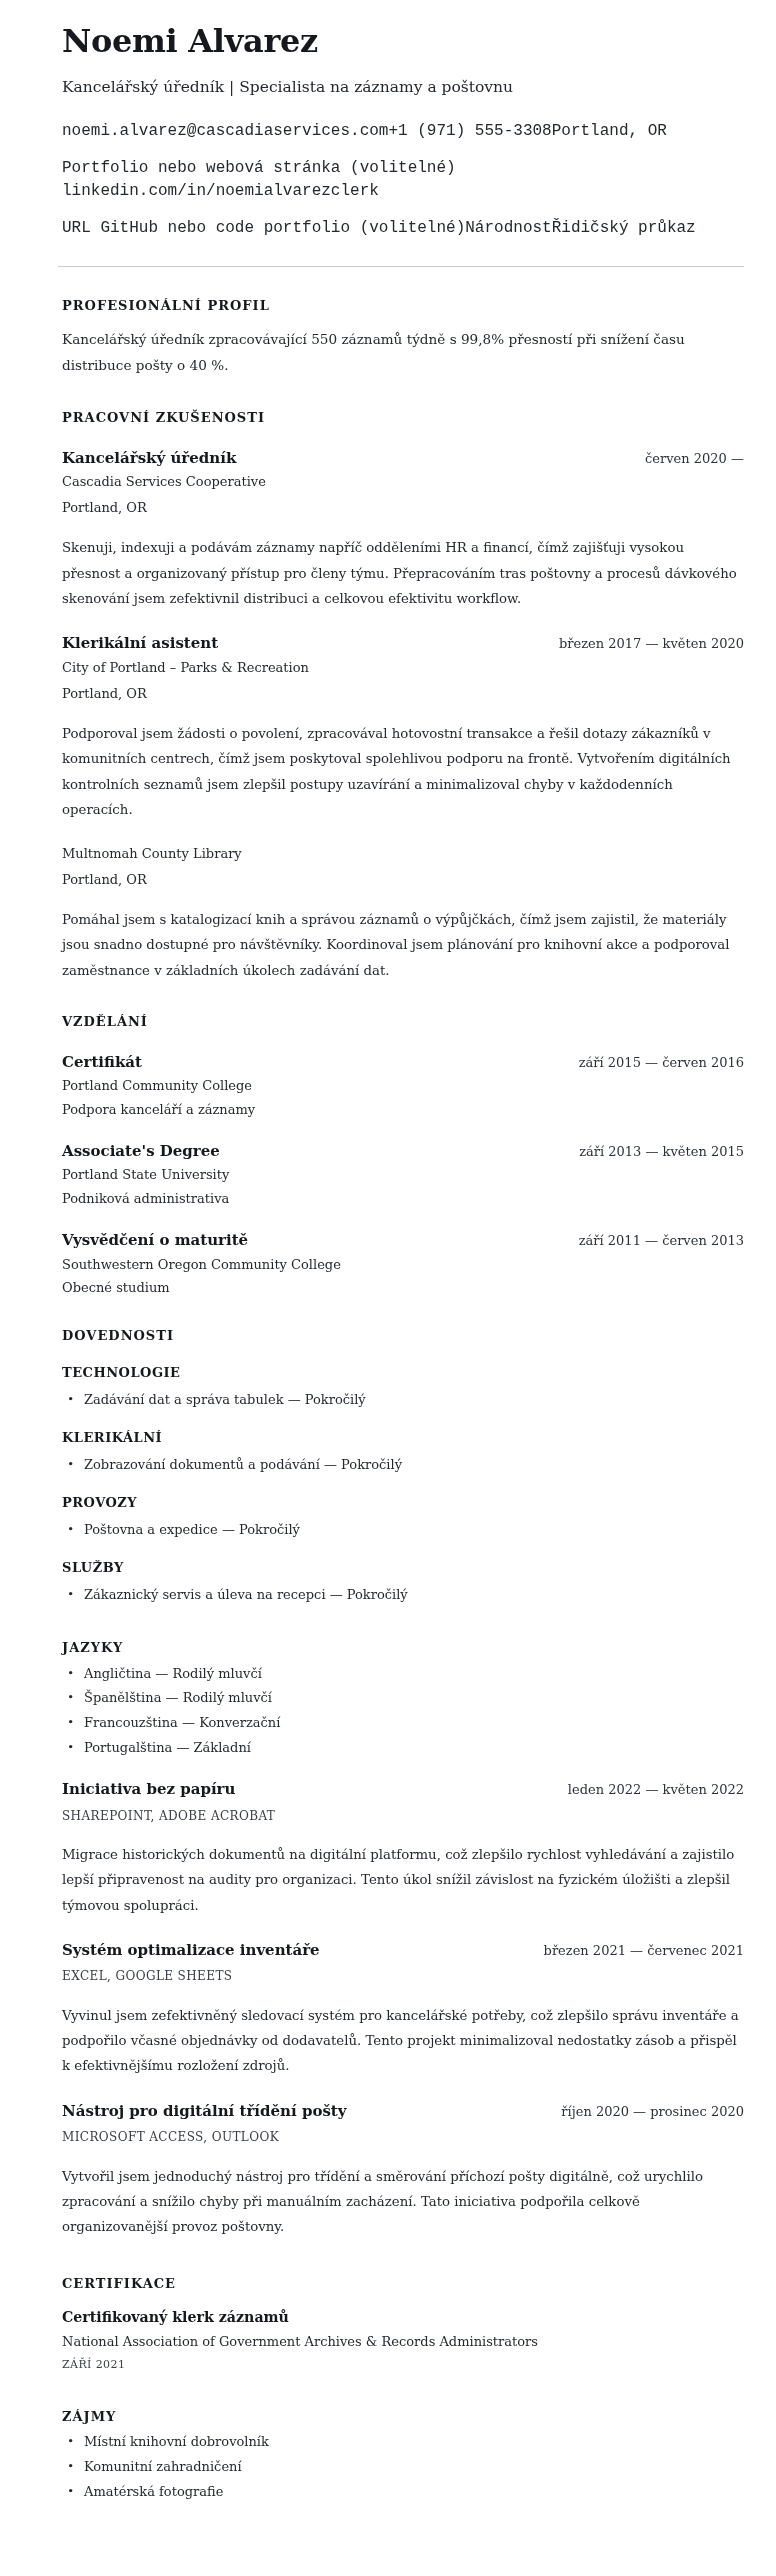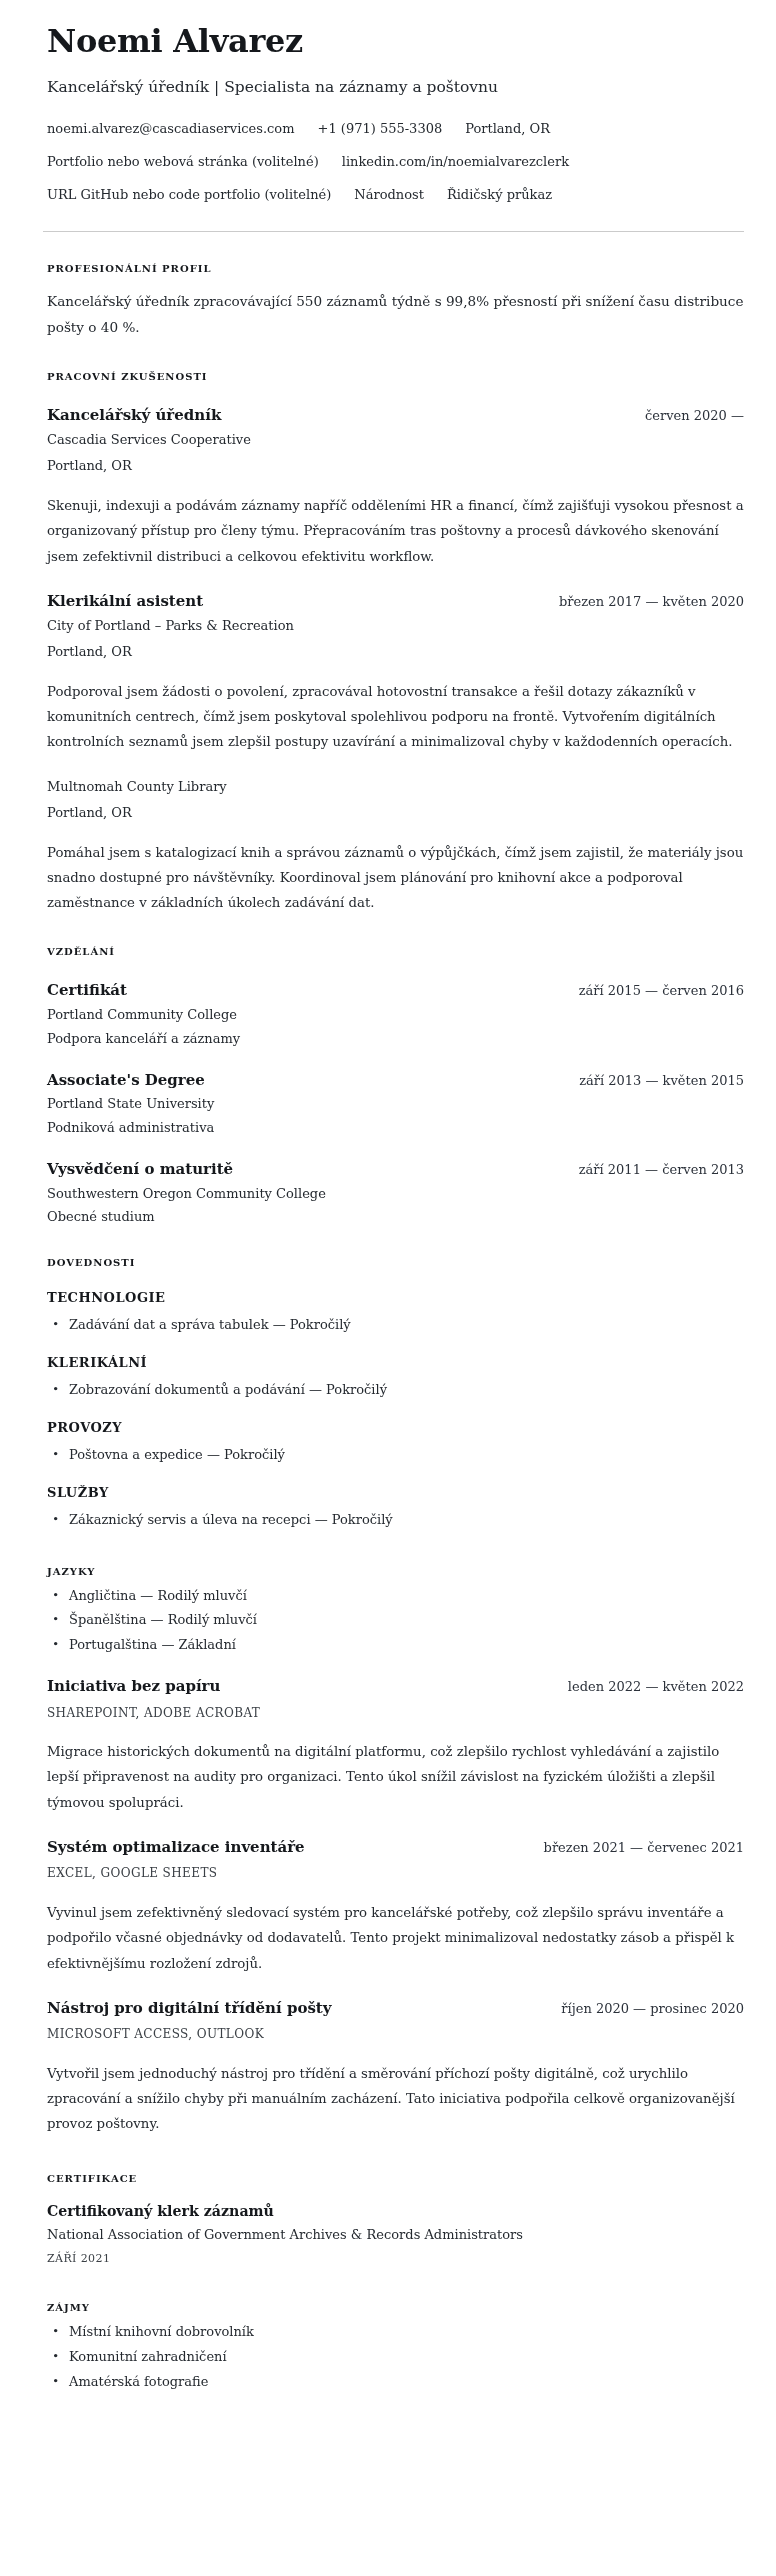--- a/index.html
+++ b/index.html
@@ -3,29 +3,29 @@
 <meta charset="utf-8">
 <style>
   html,body{margin:0;padding:0;}
   body{
     width:776px;height:2576px;
     background:#ffffff;
     font-family:"DejaVu Serif","Liberation Serif",serif;
     color:#24292f;
     -webkit-font-smoothing:antialiased;
   }
-  .page{box-sizing:border-box;width:776px;height:2576px;padding:23px 32px 26px 47px;overflow:hidden;}
+  .page{box-sizing:border-box;width:776px;height:2576px;padding:23px 32px 26px 62px;overflow:hidden;}
 
   .name{font-size:32px;font-weight:700;color:#15181c;letter-spacing:-0.3px;line-height:1.15;margin:0 0 17px 0;}
   .subtitle{font-size:15.5px;color:#24292f;line-height:1.3;margin:0 0 23px 0;}
-  .contact-row{display:flex;gap:23px;font-size:13px;line-height:1.4;margin:0 0 15px 0;flex-wrap:wrap;}
+  .contact-row{display:flex;font-size:16px;line-height:1.4;margin:0 0 15px 0;flex-wrap:wrap;font-family:Liberation Mono, monospace;}
   .contact-row span{white-space:nowrap;}
   .divider{border:none;border-top:1.3px solid #cbcbcb;margin:26px 0 0 -3.9px;}
 
-  .section-label{font-size:10px;font-weight:700;color:#15181c;letter-spacing:1px;margin-top:31px;line-height:1.2;}
+  .section-label{font-size:13px;font-weight:700;color:#15181c;letter-spacing:1px;margin-top:31px;line-height:1.2;}
   .para{font-size:13.6px;line-height:1.9;margin-top:14.2px;color:#24292f;}
 
   .entry{margin-top:23px;}
   .entry-head{display:flex;justify-content:space-between;align-items:baseline;gap:15.5px;}
   .entry-title{font-size:15px;font-weight:700;color:#15181c;line-height:1.3;text-align:right;}
   .entry-date{font-size:13px;color:#2b313a;white-space:nowrap;}
   .entry-sub{font-size:13px;color:#24292f;margin-top:5.2px;line-height:1.4;}
   .entry-sub2{font-size:13px;color:#24292f;margin-top:7.8px;line-height:1.4;}
   .entry-desc{font-size:13.3px;line-height:1.9;margin-top:18px;color:#24292f;}
   .tools-line{font-size:12px;color:#3b4046;letter-spacing:0.4px;margin-top:9px;line-height:1.3;}
@@ -145,20 +145,21 @@
 
   <div class="skill-cat">SLUŽBY</div>
   <ul class="dotlist">
       <li>Zákaznický servis a úleva na recepci — Pokročilý</li>
     </ul>
 
   <div class="section-label gap-lg">JAZYKY</div>
   <ul class="dotlist">
     <li>Angličtina — Rodilý mluvčí</li>
     <li>Španělština — Rodilý mluvčí</li>
+    <li>Francouzština — Konverzační</li>
     <li>Portugalština — Základní</li>
   </ul>
 
 
   <div class="entry">
     <div class="entry-head">
       <span class="entry-title">Iniciativa bez papíru</span>
       <span class="entry-date">leden 2022 — květen 2022</span>
     </div>
     <div class="tools-line">SHAREPOINT, ADOBE ACROBAT</div>

